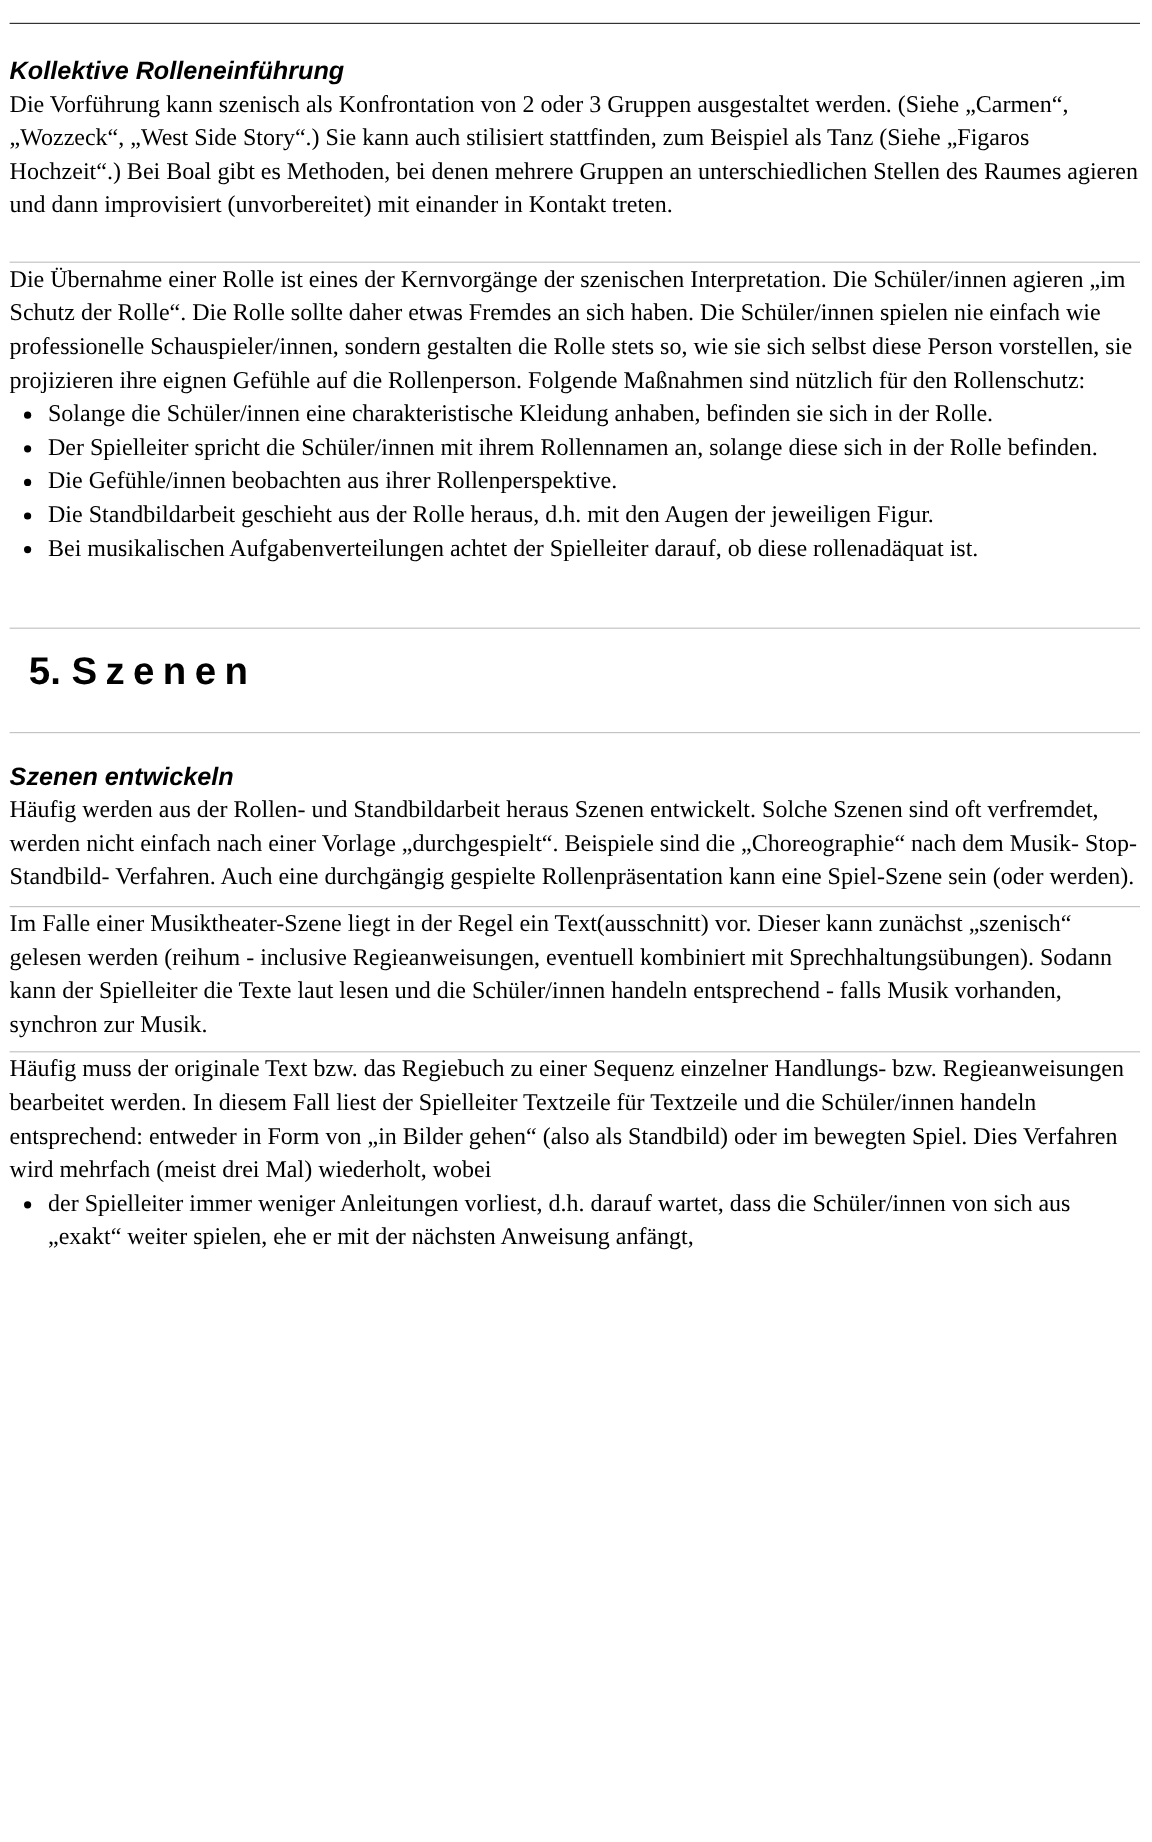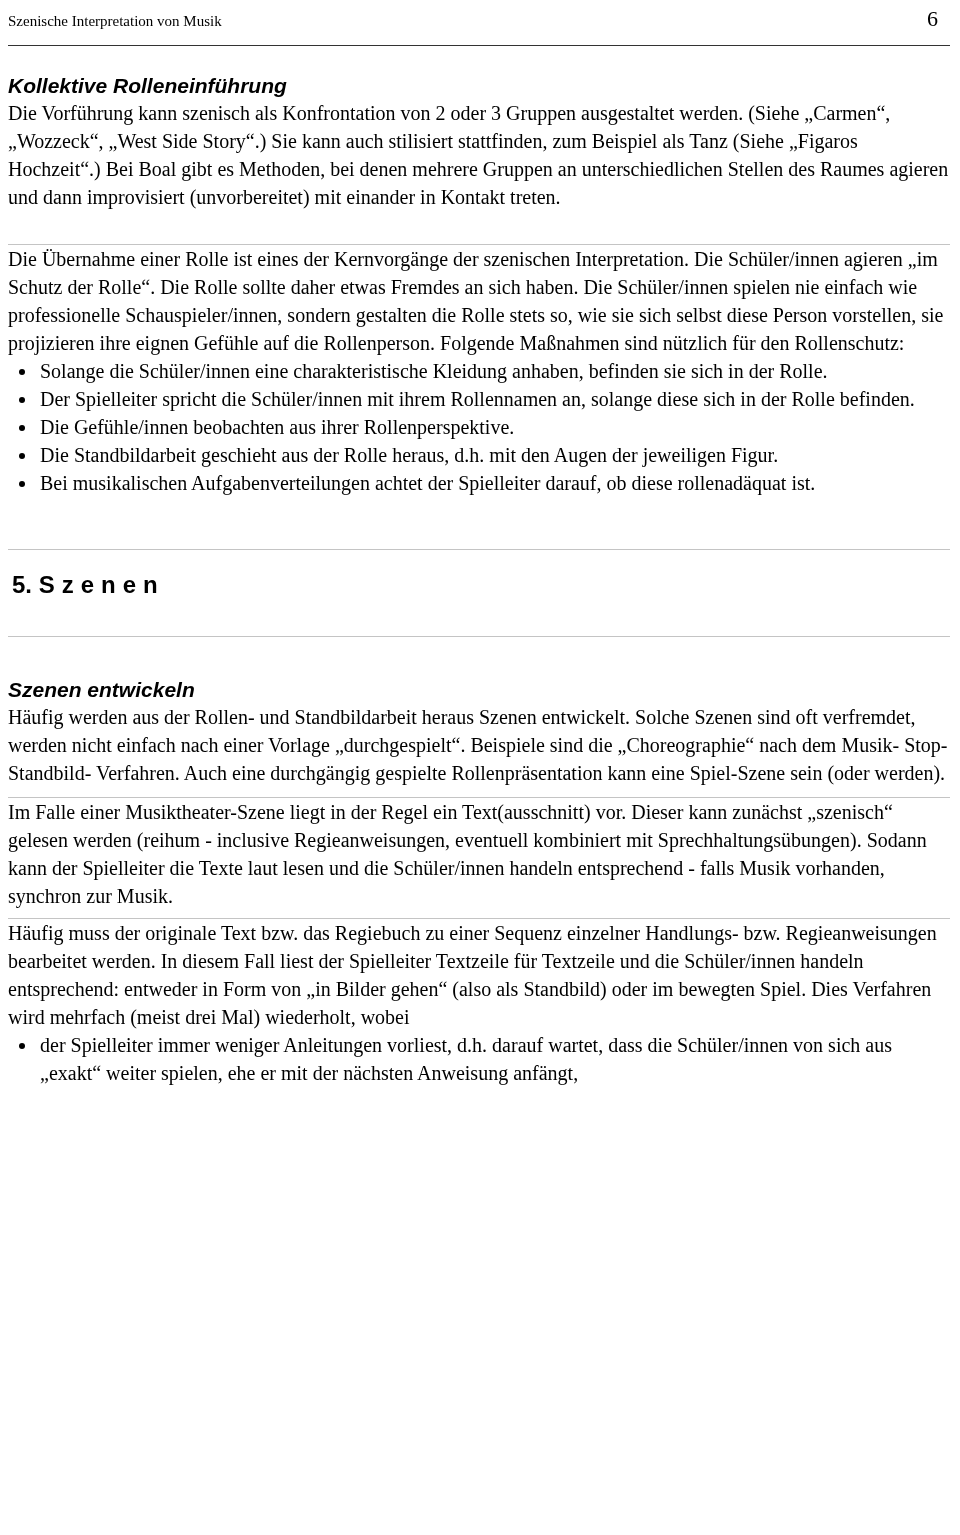--- a/index.html
+++ b/index.html
@@ -37,23 +37,23 @@
     font-family: "Liberation Sans", sans-serif;
     font-weight: bold;
     font-style: italic;
     font-size: 21px;
     line-height: 26px;
     margin: 0;
   }
   .big-head {
     font-family: "Liberation Sans", sans-serif;
     font-weight: bold;
-    font-size: 24px;
+    font-size: 32px;
     line-height: 30px;
-    margin: 4px;
+    margin: 16px;
   }
   .big-head .spaced { letter-spacing: 7px; }
 
   p.body {
     font-size: 20px;
     line-height: 28px;
     margin: 0;
   }
   ul.bullets {
     margin: 0;
@@ -69,38 +69,34 @@
   .p-k1           { margin-top: 35px; }
   .p-k2           { margin-top: 25px; }
   .p-k3           { margin-top: 22px; }
   .div-1          { margin-top: 33px; }
   .h-rollenschutz { margin-top: 17px; }
   .p-r1           { margin-top: 29px; }
   .ul-r           { margin-top: 31px; }
   .div-2          { margin-top: 52px; }
   .h-szenen       { margin-top: 20px; }
   .div-3          { margin-top: 36px; }
-  .h-entwickeln   { margin-top: 40px; }
+  .h-entwickeln   { margin-top: 24px; }
   .p-e1           { margin-top: 12px; }
   .div-4          { margin-top: 10px; }
   .h-textvorlagen { margin-top: 12px; }
   .p-t1           { margin-top: 6px; }
   .div-5          { margin-top: 8px; }
   .p-t2           { margin-top: 10px; }
   .ul-t           { margin-top: 28px; }
 </style>
 </head>
 <body>
 
 <div class="page">
 
-  <div class="header-row">
-    <span class="doc-title">Szenische Interpretation von Musik</span>
-    <span class="page-number">6</span>
-  </div>
   <hr class="header-rule">
 
   <h2 class="sans-head h-kollektive">Kollektive Rolleneinführung</h2>
 
 
   <p class="body p-k2">Die Vorführung kann szenisch als Konfrontation von 2 oder 3 Gruppen ausgestaltet werden. (Siehe „Carmen“, „Wozzeck“, „West Side Story“.)  Sie kann auch stilisiert stattfinden, zum Beispiel als Tanz (Siehe „Figaros Hochzeit“.) Bei Boal gibt es Methoden, bei denen mehrere Gruppen an unterschiedlichen Stellen des Raumes agieren und dann improvisiert (unvorbereitet) mit einander in Kontakt treten.</p>
 
 
   <hr class="divider div-1">
 

